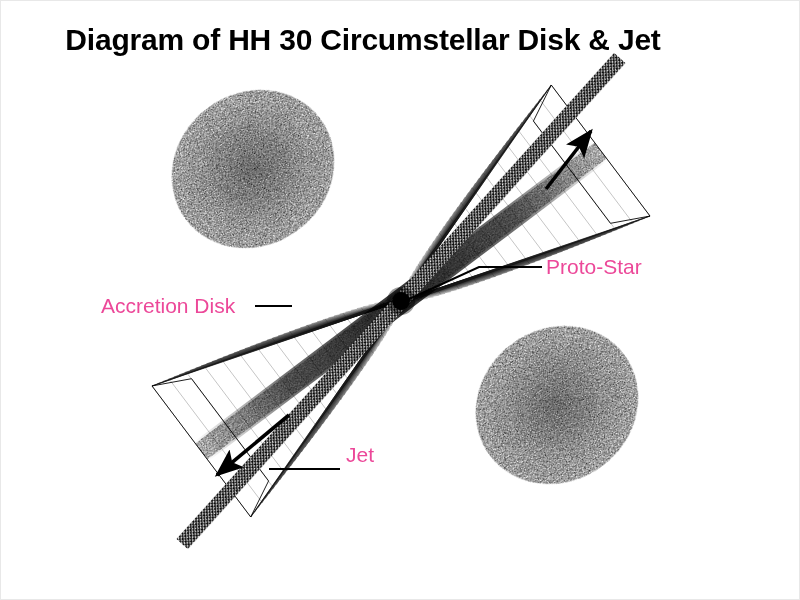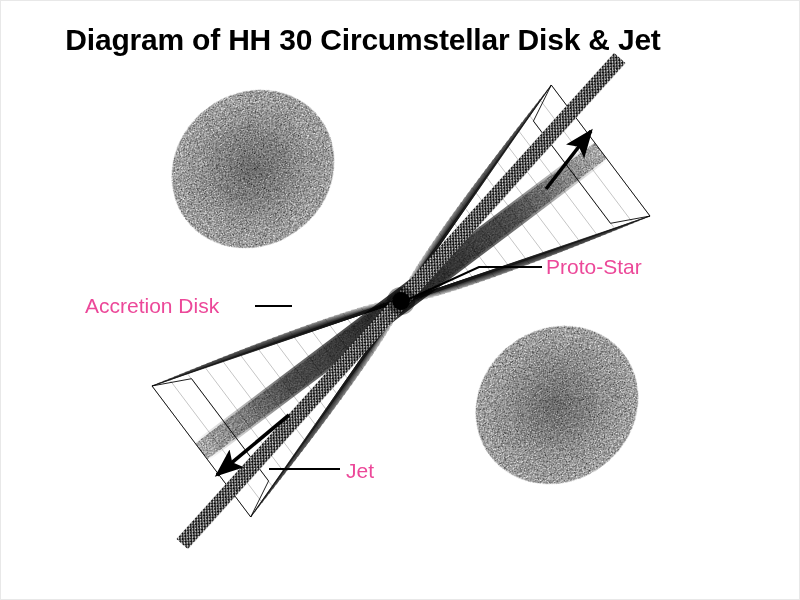--- a/index.html
+++ b/index.html
@@ -38,23 +38,23 @@
     width: 800px;
     height: 600px;
   }
   .lbl {
     position: absolute;
     font-family: "Liberation Sans", sans-serif;
     font-size: 21px;
     color: #ec4899;
     white-space: nowrap;
   }
-  #lbl-accretion { left: 84px; top: 293px; }
+  #lbl-accretion { left: 100px; top: 293px; }
   #lbl-proto     { left: 545px; top: 254px; }
-  #lbl-jet       { left: 345px; top: 458px; text-align: center; }
+  #lbl-jet       { left: 345px; top: 442px; text-align: center; }
 </style>
 </head>
 <body>
 
 <div id="root">
 
   <div id="title">Diagram of HH 30 Circumstellar Disk &amp; Jet</div>
 
   <svg id="figure" viewBox="0 0 800 600">
     <defs>

